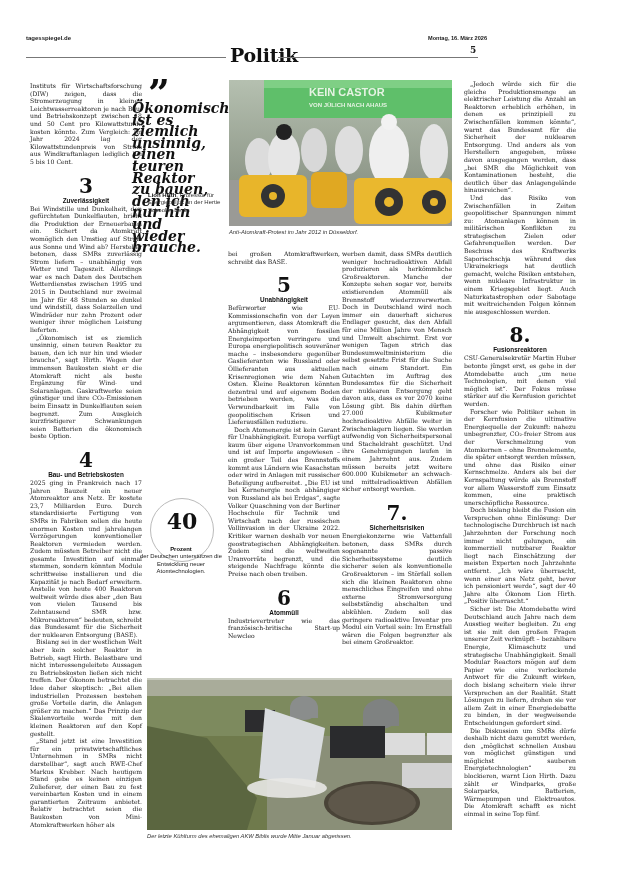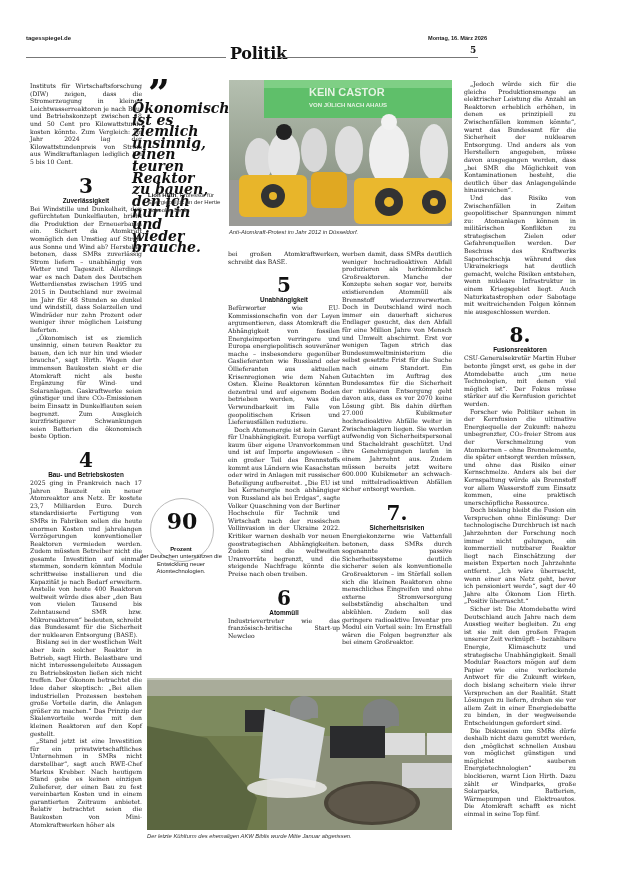--- a/index.html
+++ b/index.html
@@ -1,21 +1,21 @@
 <!DOCTYPE html>
 <html><head>
 <meta charset="utf-8">
 <style>
   html, body { margin:0; padding:0; background:#ffffff; }
   body { width:621px; height:872px; position:relative; overflow:hidden; font-family:"DejaVu Serif", serif; color:#1a1a1a; }
   .site { position:absolute; left:26px; top:35px; font-family:"Liberation Sans", sans-serif; font-weight:bold; font-size:6px; color:#222; }
   .date2 { position:absolute; left:428px; top:35px; font-family:"Liberation Sans", sans-serif; font-weight:bold; font-size:5.6px; color:#222; white-space:nowrap; }
   .rule-left { position:absolute; left:26px; top:57px; width:200px; height:1px; background:#777; }
   .rule-right { position:absolute; left:278px; top:57px; width:200px; height:1px; background:#777; }
-  .section { position:absolute; left:230px; top:44px; font-family:"DejaVu Serif", serif; font-weight:bold; font-size:16px; color:#111; letter-spacing:-0.3px; }
+  .section { position:absolute; left:230px; top:44px; font-family:"DejaVu Serif", serif; font-weight:bold; font-size:19px; color:#111; letter-spacing:-0.3px; }
   .pagenum { position:absolute; left:470px; top:45px; font-family:"DejaVu Serif", serif; font-weight:bold; font-size:9px; color:#222; }
   .col { position:absolute; font-size:6.1px; line-height:7.6px; text-align:justify; hyphens:auto; }
   .col p { margin:0; text-indent:6px; }
   .col p.noindent { text-indent:0; }
   .bignum { text-align:center; font-family:"DejaVu Serif", serif; font-weight:bold; font-size:20px; line-height:22px; margin-top:9px; color:#111; }
   .subhead { text-align:center; font-family:"Liberation Sans", sans-serif; font-weight:bold; font-size:6.4px; line-height:8px; color:#111; }
   .quote-mark { position:absolute; left:148px; top:78px; font-family:"DejaVu Serif", serif; font-weight:bold; font-size:38px; line-height:30px; color:#111; }
   .quote-text { position:absolute; left:132px; top:103px; width:80px; font-family:"DejaVu Serif", serif; font-style:italic; font-weight:bold; font-size:14px; line-height:11.6px; color:#111; }
   .quote-src { position:absolute; left:148px; top:192px; width:82px; font-family:"Liberation Sans", sans-serif; font-size:6px; line-height:7.4px; color:#333; }
   .quote-src b { color:#111; }
@@ -99,21 +99,21 @@
   <div class="bignum">5</div>
   <div class="subhead">Unabhängigkeit</div>
   <p class="noindent">Befürworter wie EU-Kommissionschefin von der Leyen argumentieren, dass Atomkraft die Abhängigkeit von fossilen Energieimporten verringere und Europa energiepolitisch souveräner mache – insbesondere gegenüber Gaslieferanten wie Russland oder Öllieferanten aus aktuellen Krisenregionen wie dem Nahen Osten. Kleine Reaktoren könnten dezentral und auf eigenem Boden betrieben werden, was die Verwundbarkeit im Falle von geopolitischen Krisen und Lieferausfällen reduziere.</p>
   <p>Doch Atomenergie ist kein Garant für Unabhängigkeit. Europa verfügt kaum über eigene Uranvorkommen und ist auf Importe angewiesen – ein großer Teil des Brennstoffs kommt aus Ländern wie Kasachstan oder wird in Anlagen mit russischer Beteiligung aufbereitet. „Die EU ist bei Kernenergie noch abhängiger von Russland als bei Erdgas“, sagte Volker Quaschning von der Berliner Hochschule für Technik und Wirtschaft nach der russischen Vollinvasion in der Ukraine 2022. Kritiker warnen deshalb vor neuen geostrategischen Abhängigkeiten. Zudem sind die weltweiten Uranvorräte begrenzt, und die steigende Nachfrage könnte die Preise nach oben treiben.</p>
   <div class="bignum">6</div>
   <div class="subhead">Atommüll</div>
   <p class="noindent">Industrievertreter wie das französisch-britische Start-up Newcleo</p>
 </div>
 
 <div class="stat-circle"></div>
-<div class="stat-num">90</div>
+<div class="stat-num">40</div>
 <div class="stat-label">
   <b>Prozent</b>
   <span>der Deutschen unterstützen die Entwicklung neuer Atomtechnologien.</span>
 </div>
 
 <div class="col" style="left:342px; top:250px; width:110px;">
   <p class="noindent">werben damit, dass SMRs deutlich weniger hochradioaktiven Abfall produzieren als herkömmliche Großreaktoren. Manche der Konzepte sehen sogar vor, bereits existierenden Atommüll als Brennstoff wiederzuverwerten. Doch in Deutschland wird noch immer ein dauerhaft sicheres Endlager gesucht, das den Abfall für eine Million Jahre von Mensch und Umwelt abschirmt. Erst vor wenigen Tagen strich das Bundesumweltministerium die selbst gesetzte Frist für die Suche nach einem Standort. Ein Gutachten im Auftrag des Bundesamtes für die Sicherheit der nuklearen Entsorgung geht davon aus, dass es vor 2070 keine Lösung gibt. Bis dahin dürften 27.000 Kubikmeter hochradioaktive Abfälle weiter in Zwischenlagern liegen. Sie werden aufwendig von Sicherheitspersonal und Stacheldraht geschützt. Und ihre Genehmigungen laufen in einem Jahrzehnt aus. Zudem müssen bereits jetzt weitere 600.000 Kubikmeter an schwach- und mittelradioaktiven Abfällen sicher entsorgt werden.</p>
   <div class="bignum">7.</div>
   <div class="subhead">Sicherheitsrisiken</div>
   <p class="noindent">Energiekonzerne wie Vattenfall betonen, dass SMRs durch sogenannte passive Sicherheitssysteme deutlich sicherer seien als konventionelle Großreaktoren – im Störfall sollen sich die kleinen Reaktoren ohne menschliches Eingreifen und ohne externe Stromversorgung selbstständig abschalten und abkühlen. Zudem soll das geringere radioaktive Inventar pro Modul ein Vorteil sein: Im Ernstfall wären die Folgen begrenzter als bei einem Großreaktor.</p>

